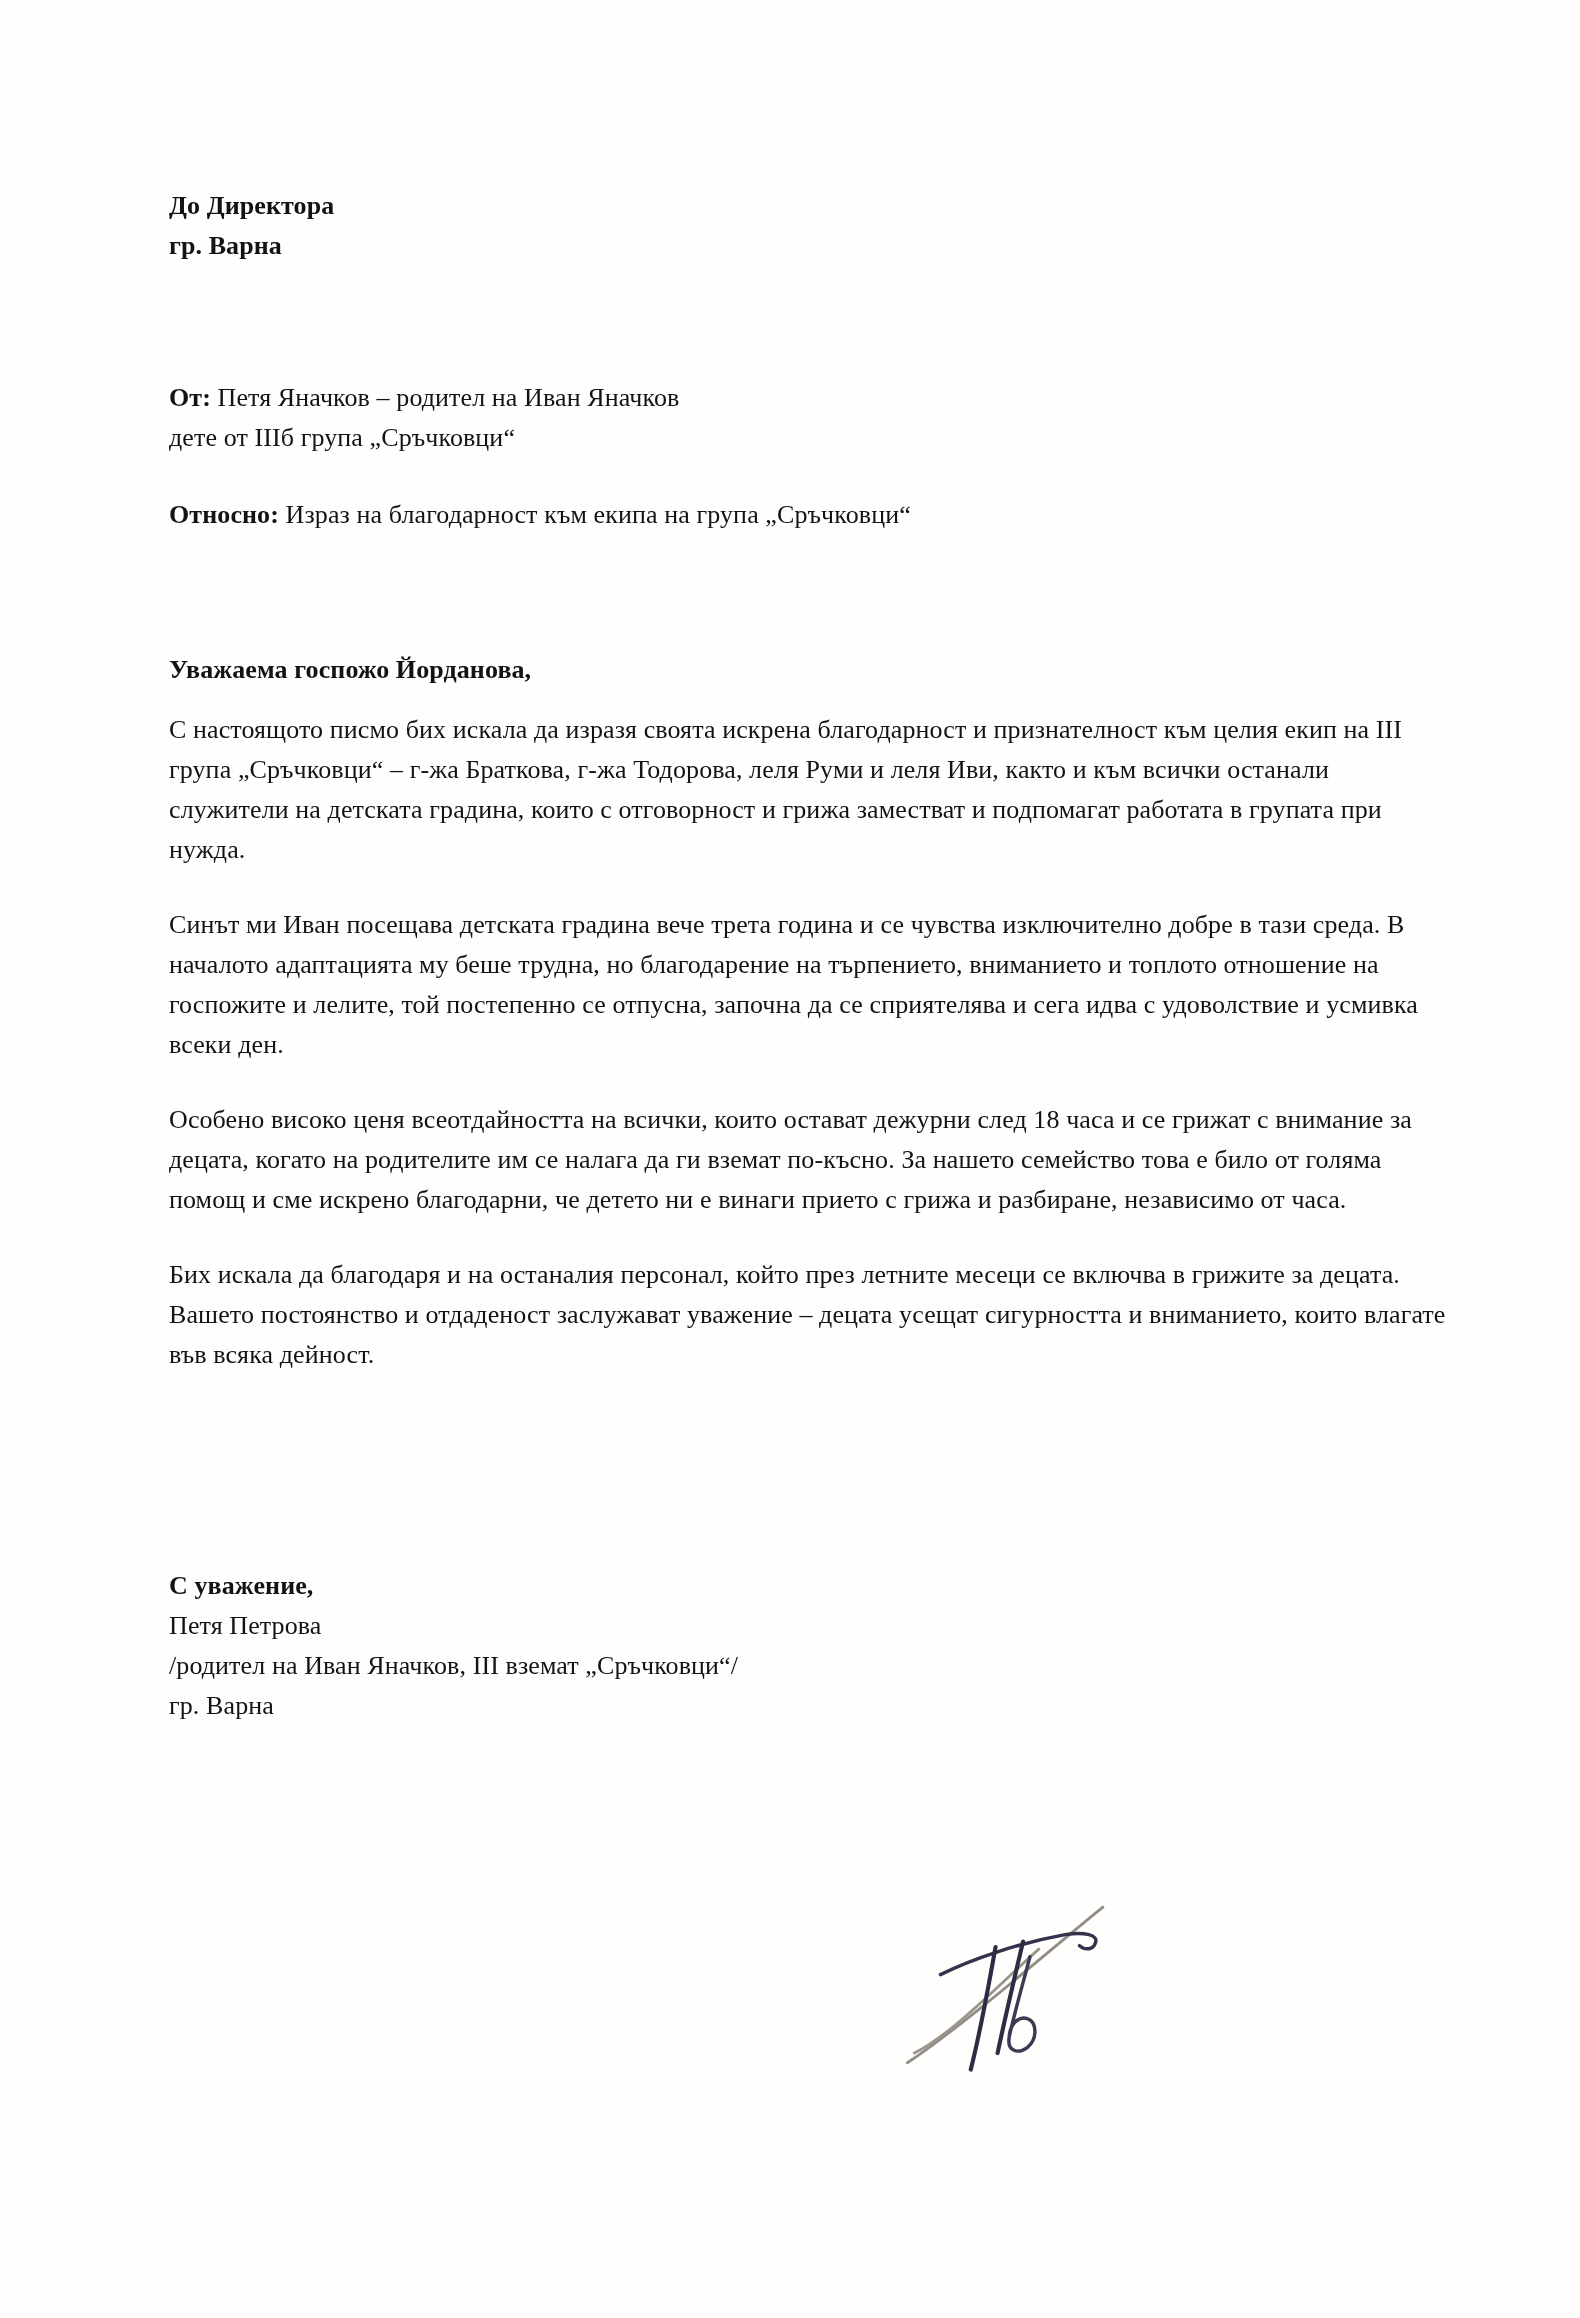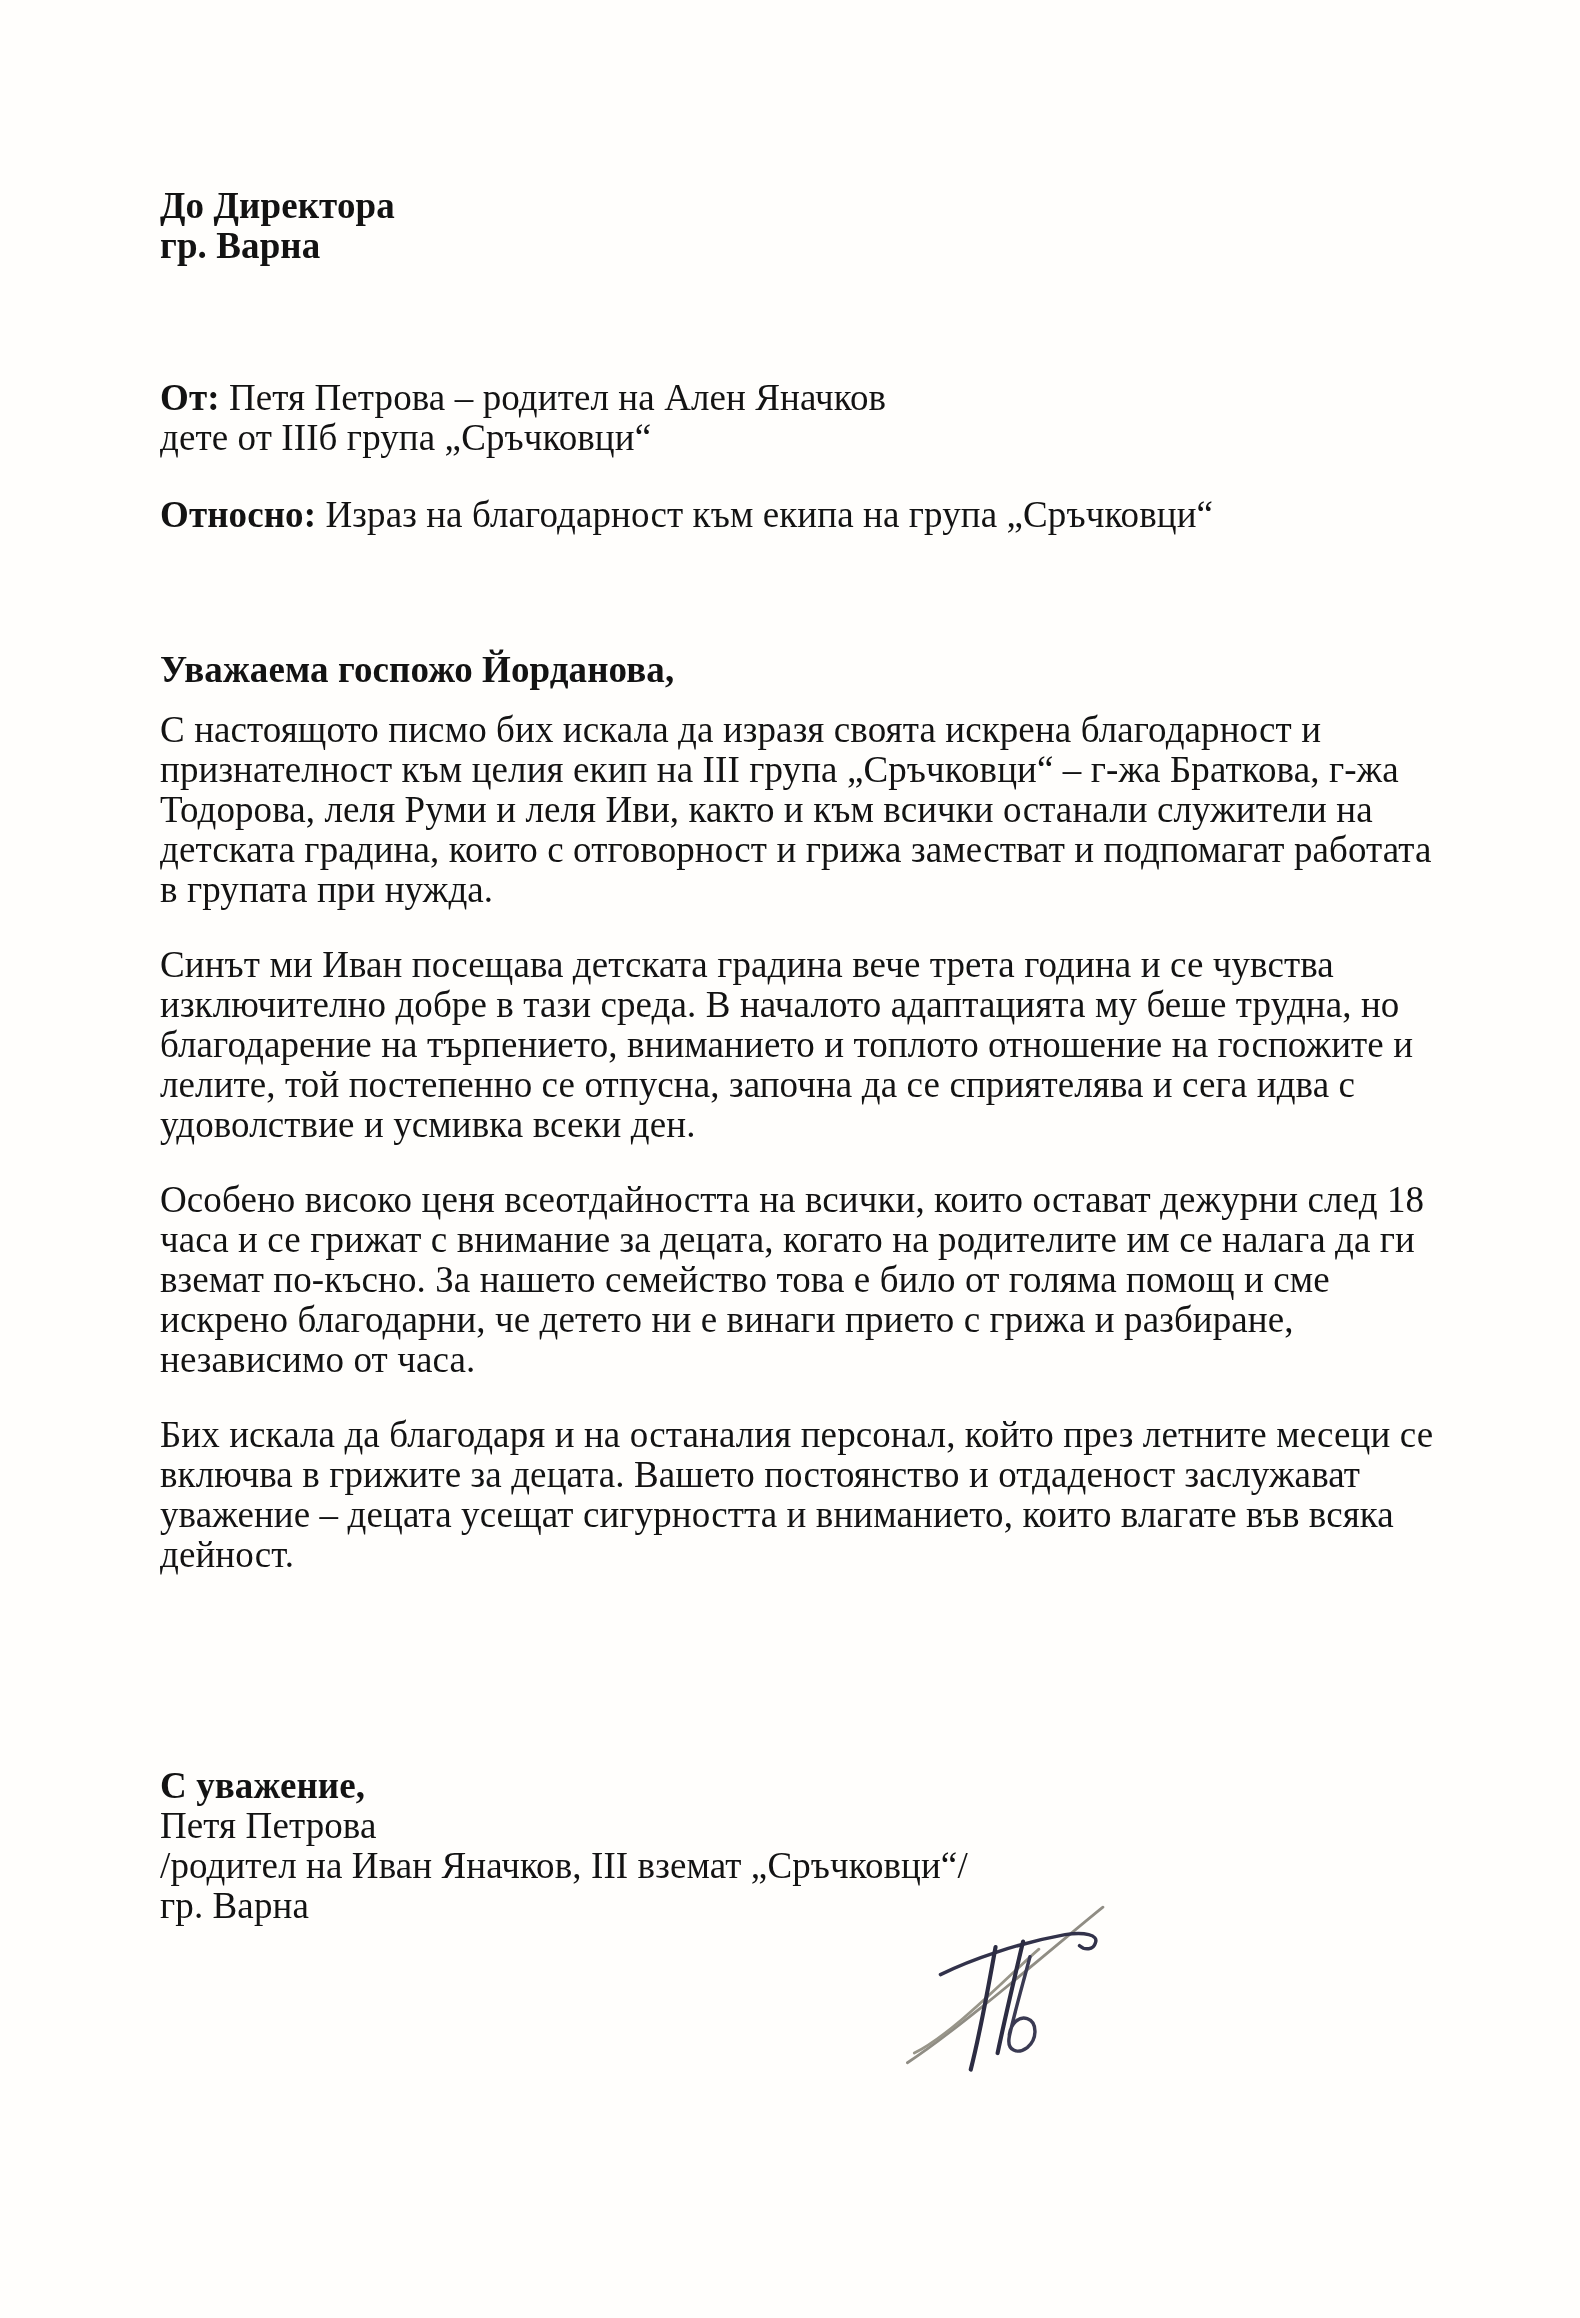--- a/index.html
+++ b/index.html
@@ -11,24 +11,24 @@
     position: relative;
     width: 1581px;
     height: 2319px;
     background: #fffefc;
     font-family: "Liberation Serif", "DejaVu Serif", serif;
     color: #131313;
     overflow: hidden;
   }
   .content {
     position: absolute;
-    left: 160px;
+    left: 169px;
     top: 0;
     width: 1281px;
-    font-size: 37px;
+    font-size: 26px;
     line-height: 40px;
     letter-spacing: 0.1px;
   }
   p { margin: 0; }
   .bold { font-weight: bold; }
 
   .recipient-block { padding-top: 186px; }
   .recipient-block p { font-weight: bold; }
 
   .sender-block { margin-top: 112px; }
@@ -56,21 +56,21 @@
 
 <div class="page">
   <div class="content">
 
     <div class="recipient-block">
       <p>До Директора</p>
       <p>гр. Варна</p>
     </div>
 
     <div class="sender-block">
-      <p><span class="bold">От:</span><span> Петя Петрова – родител на Ален Яначков</span></p>
+      <p><span class="bold">От:</span><span> Петя Яначков – родител на Иван Яначков</span></p>
       <p>дете от IIIб група „Сръчковци“</p>
     </div>
 
     <p class="subject-line"><span class="bold">Относно:</span><span> Израз на благодарност към екипа на група „Сръчковци“</span></p>
 
     <p class="salutation">Уважаема госпожо Йорданова,</p>
 
     <div class="letter-body">
       <p>С настоящото писмо бих искала да изразя своята искрена благодарност и признателност към целия екип на III група „Сръчковци“ – г-жа Браткова, г-жа Тодорова, леля Руми и леля Иви, както и към всички останали служители на детската градина, които с отговорност и грижа заместват и подпомагат работата в групата при нужда.</p>
       <p>Синът ми Иван посещава детската градина вече трета година и се чувства изключително добре в тази среда. В началото адаптацията му беше трудна, но благодарение на търпението, вниманието и топлото отношение на госпожите и лелите, той постепенно се отпусна, започна да се сприятелява и сега идва с удоволствие и усмивка всеки ден.</p>

